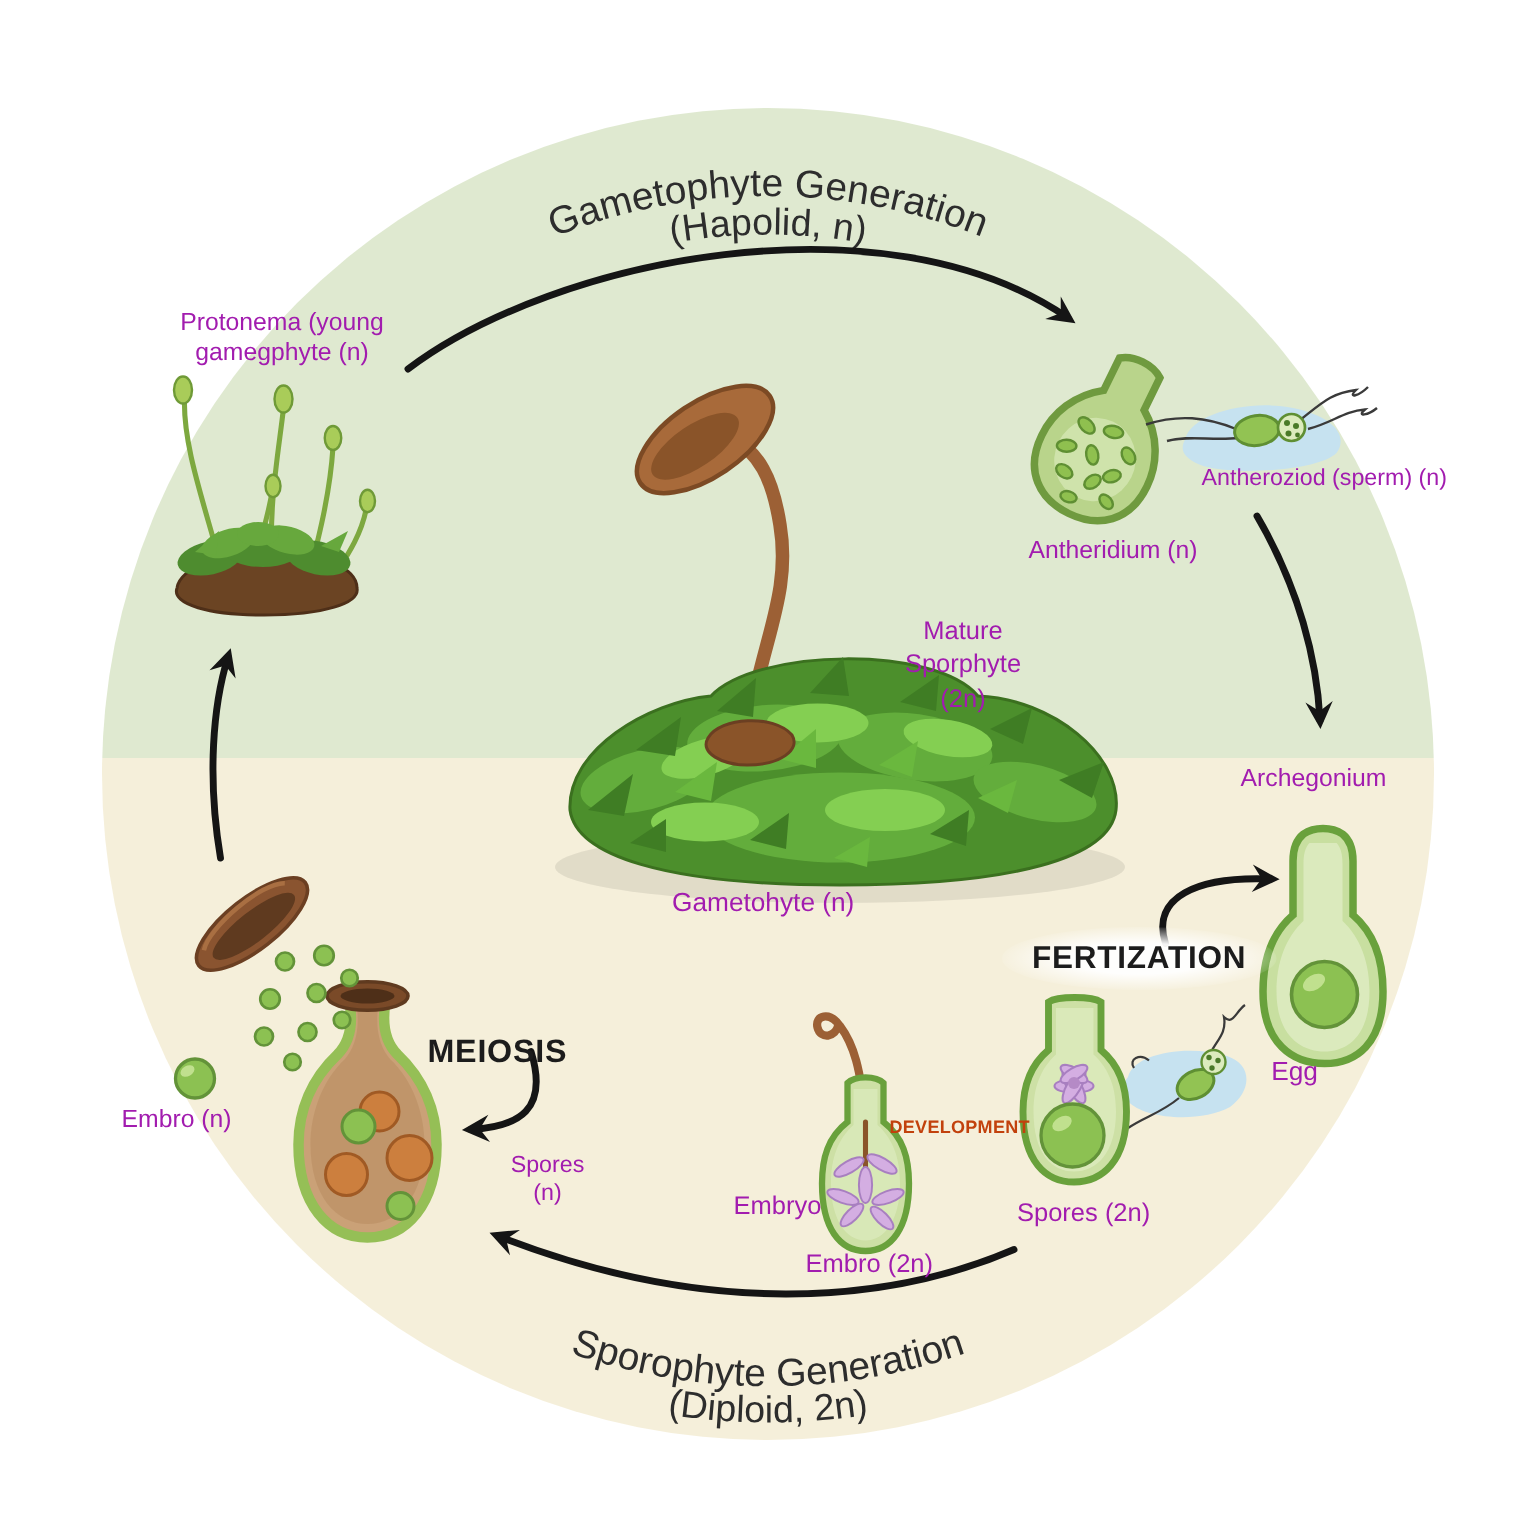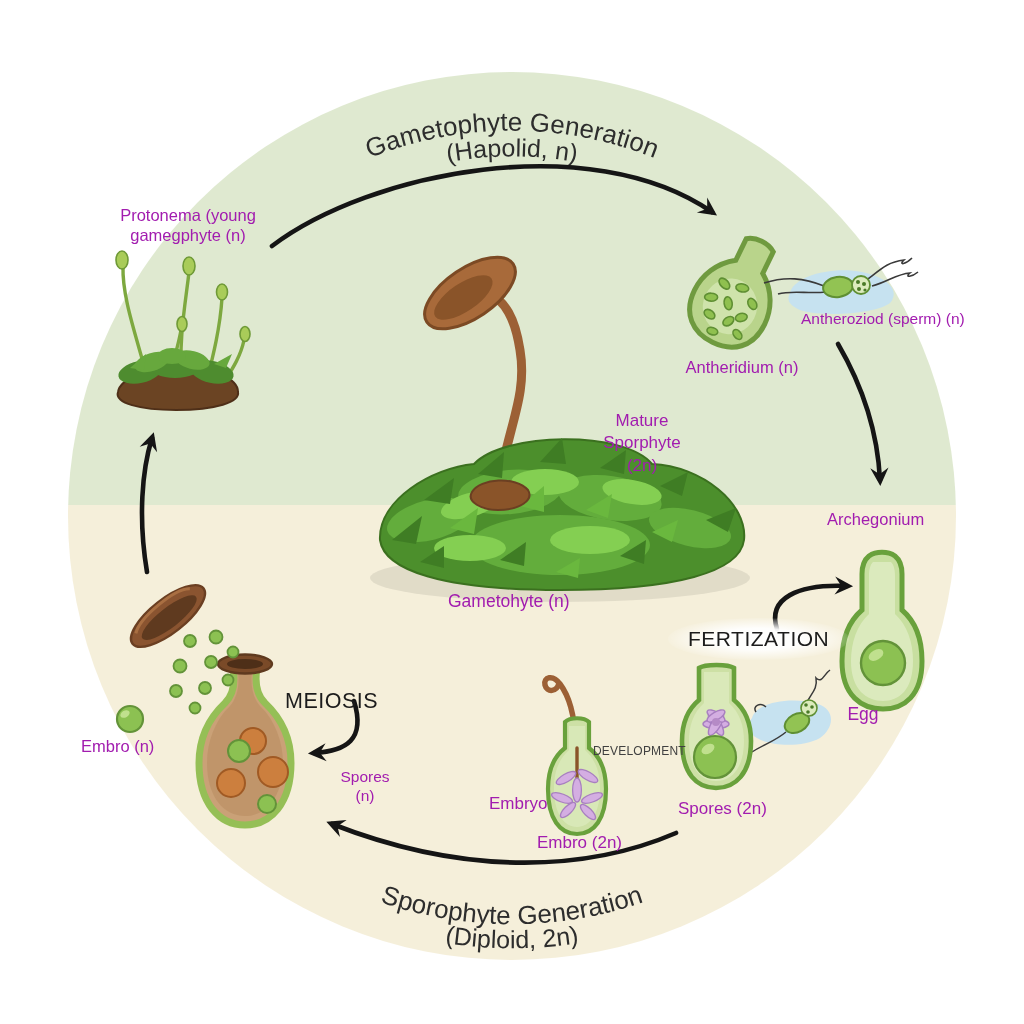--- a/index.html
+++ b/index.html
@@ -12,21 +12,21 @@
   .stage{position:absolute;inset:0}
   .circle{
     position:absolute;left:68px;top:72px;width:888px;height:888px;border-radius:50%;
     background:linear-gradient(to bottom,#dfe9d0 0%,#dfe9d0 48.8%,#f5efda 48.8%,#f5efda 100%);
   }
   svg.art{position:absolute;left:0;top:0}
   svg text{font-family:"Liberation Sans",sans-serif;fill:#2d2d2d;font-weight:500}
   .label{position:absolute;color:#a21caf;font-size:17px;line-height:1.22;white-space:nowrap}
   .label .ln{display:block}
   .center{text-align:center;white-space:normal}
-  .bold{font-weight:400}
+  .bold{font-weight:700}
   .glow{
     background:radial-gradient(ellipse at center,rgba(255,255,255,.95) 35%,rgba(255,255,255,0) 75%);
     padding:8px 20px;border-radius:50%;
   }
 </style>
 </head>
 <body>
 
 <div class="stage">
 
@@ -288,21 +288,21 @@
     <span class="ln">Sporphyte</span>
     <span class="ln">(2n)</span>
   </div>
 
   <div class="label" style="left:448px;top:591px;font-size:17.5px">Gametohyte (n)</div>
 
   <div class="label bold glow" style="left:668px;top:618px;font-size:21px;letter-spacing:.5px;color:#1c1c1c">FERTIZATION</div>
 
   <div class="label" style="left:678px;top:799px;font-size:17px">Spores (2n)</div>
 
-  <div class="label bold" style="left:593px;top:744px;font-size:12px;letter-spacing:.2px;color:#404040">DEVELOPMENT</div>
+  <div class="label bold" style="left:593px;top:744px;font-size:12px;letter-spacing:.2px;color:#c2410c">DEVELOPMENT</div>
 
   <div class="label" style="left:489px;top:794px;font-size:17px">Embryo</div>
 
   <div class="label" style="left:537px;top:833px;font-size:17px">Embro (2n)</div>
 
   <div class="label bold" style="left:285px;top:688px;font-size:21.5px;letter-spacing:.5px;color:#1c1c1c">MEIOSIS</div>
 
   <div class="label center" style="left:330px;top:768px;width:70px;font-size:15.5px">
     <span class="ln">Spores</span>
     <span class="ln">(n)</span>

